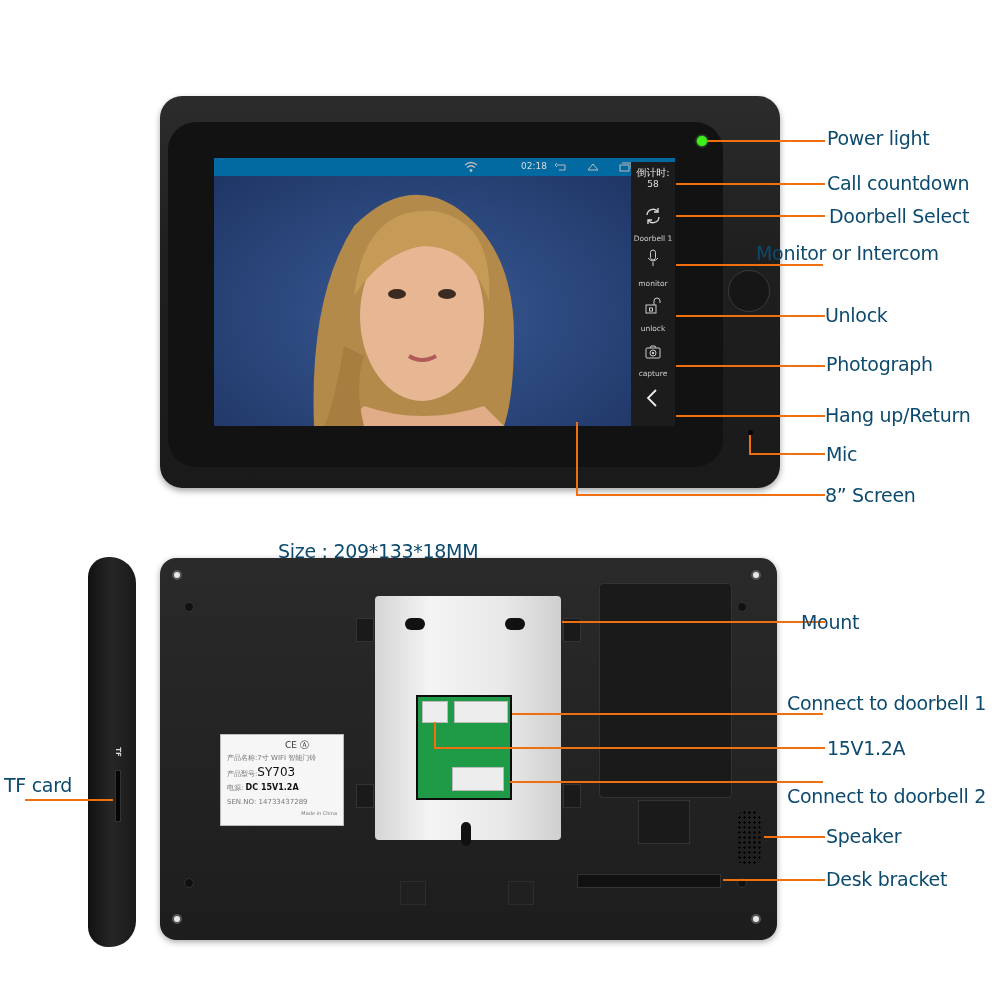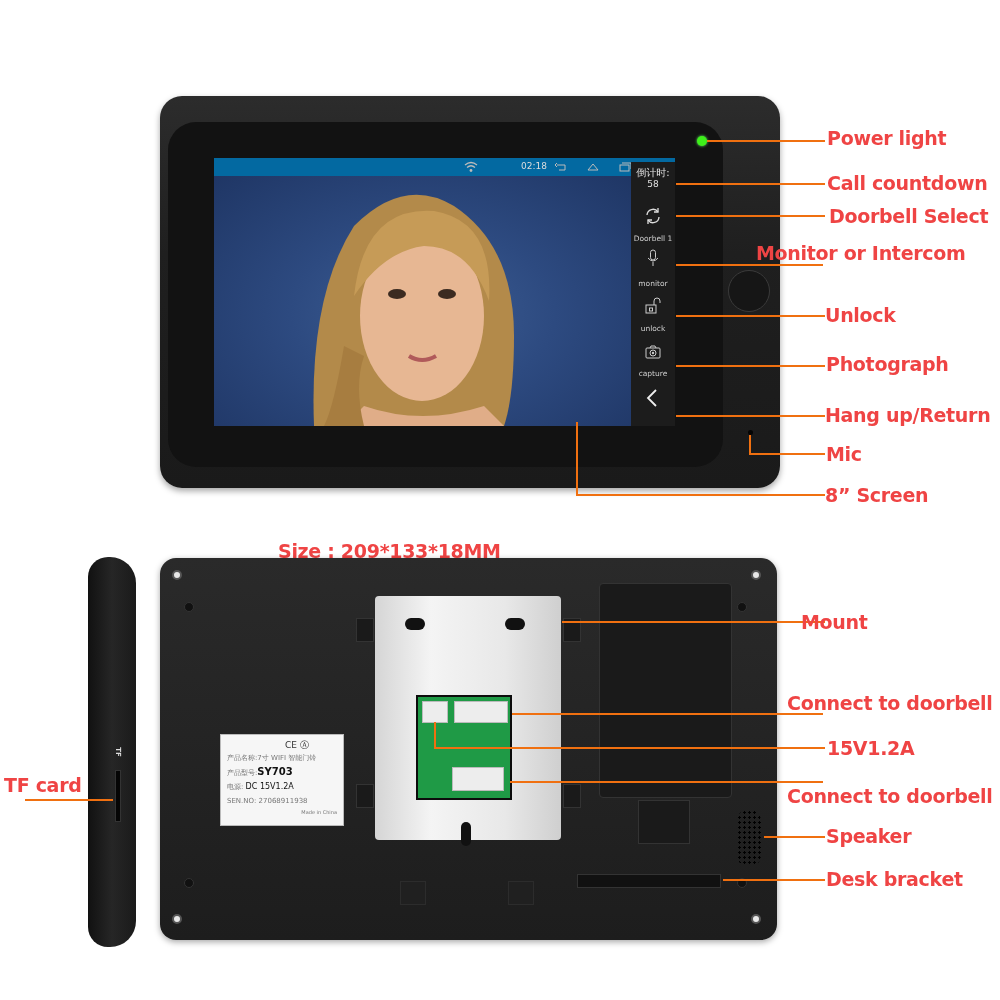--- a/index.html
+++ b/index.html
@@ -1,18 +1,18 @@
 <!DOCTYPE html>
 <html><head>
 <meta charset="utf-8">
 <style>
 *{margin:0;padding:0;box-sizing:border-box;}
 body{width:1000px;height:1000px;background:#ffffff;position:relative;overflow:hidden;font-family:"DejaVu Sans",sans-serif;}
 .abs{position:absolute;}
-.callout{position:absolute;color:#ef4444;font-family:"DejaVu Sans",sans-serif;font-weight:bold;font-size:19px;white-space:nowrap;letter-spacing:-0.3px;}
+.callout{position:absolute;color:#0c4a6e;font-family:"DejaVu Sans",sans-serif;font-weight:normal;font-size:19px;white-space:nowrap;letter-spacing:-0.3px;}
 .line{position:absolute;background:#f07010;}
 
 .front{left:160px;top:96px;width:620px;height:392px;background:linear-gradient(180deg,#2c2c2c,#1f1f1f 40%,#1a1a1a);border-radius:22px;box-shadow:0 3px 6px rgba(0,0,0,0.35);}
 .front-bezel{left:168px;top:122px;width:555px;height:345px;background:#121212;border-radius:28px;}
 .screen{left:214px;top:158px;width:461px;height:268px;background:#0e0e0e;}
 .statusbar{left:214px;top:158px;width:461px;height:18px;background:#0369a1;color:#cfcfcf;font-size:9px;}
 .video{left:214px;top:176px;width:417px;height:250px;background:radial-gradient(ellipse at 50% 55%,#3d5e94 0%,#2d4a80 45%,#1f3665 100%);overflow:hidden;}
 .sidebar{left:631px;top:162px;width:44px;height:264px;background:#1c1c1c;color:#d8d8d8;font-size:8px;text-align:center;}
 .sb-label{position:absolute;width:44px;left:0;text-align:center;font-size:7.5px;color:#cfcfcf;}
 .sb-icon{position:absolute;left:12px;width:20px;height:20px;}
@@ -158,23 +158,23 @@
   <div class="screw-dark" style="left:577px;top:44px"></div>
   <div class="screw-dark" style="left:24px;top:320px"></div>
   <div class="screw-dark" style="left:577px;top:320px"></div>
   <div class="abs" style="left:240px;top:323px;width:26px;height:24px;background:#202020;border:1px solid #2c2c2c"></div>
   <div class="abs" style="left:348px;top:323px;width:26px;height:24px;background:#202020;border:1px solid #2c2c2c"></div>
 </div>
 
 <div class="abs label-sticker">
   <div style="text-align:center;font-size:9px;color:#333;line-height:12px;padding-left:30px">CE Ⓐ</div>
   <div style="white-space:nowrap"><span>产品名称:</span><span>7寸  WIFI 智能门铃</span></div>
-  <div><span>产品型号:</span><span style="font-weight:bold;color:#111;font-size:10px">SY703</span></div>
-  <div><span>电源:</span> <span style="font-weight:normal;color:#111;font-size:8px">DC 15V1.2A</span></div>
-  <div style="white-space:nowrap"><span>SEN.NO:</span> <span>27068911938</span></div>
+  <div><span>产品型号:</span><span style="font-weight:normal;color:#111;font-size:12px">SY703</span></div>
+  <div><span>电源:</span> <span style="font-weight:bold;color:#111;font-size:8px">DC 15V1.2A</span></div>
+  <div style="white-space:nowrap"><span>SEN.NO:</span> <span>14733437289</span></div>
   <div style="text-align:right;font-size:5px;line-height:8px">Made in China</div>
 </div>
 
 <div class="abs" style="left:356px;top:618px;width:18px;height:24px;background:#1a1a1a;border:1px solid #333"></div>
 <div class="abs" style="left:563px;top:618px;width:18px;height:24px;background:#1a1a1a;border:1px solid #333"></div>
 <div class="abs" style="left:356px;top:784px;width:18px;height:24px;background:#1a1a1a;border:1px solid #333"></div>
 <div class="abs" style="left:563px;top:784px;width:18px;height:24px;background:#1a1a1a;border:1px solid #333"></div>
 
 <div class="abs plate">
   <div class="abs" style="left:30px;top:22px;width:20px;height:12px;border-radius:6px;background:#111"></div>

